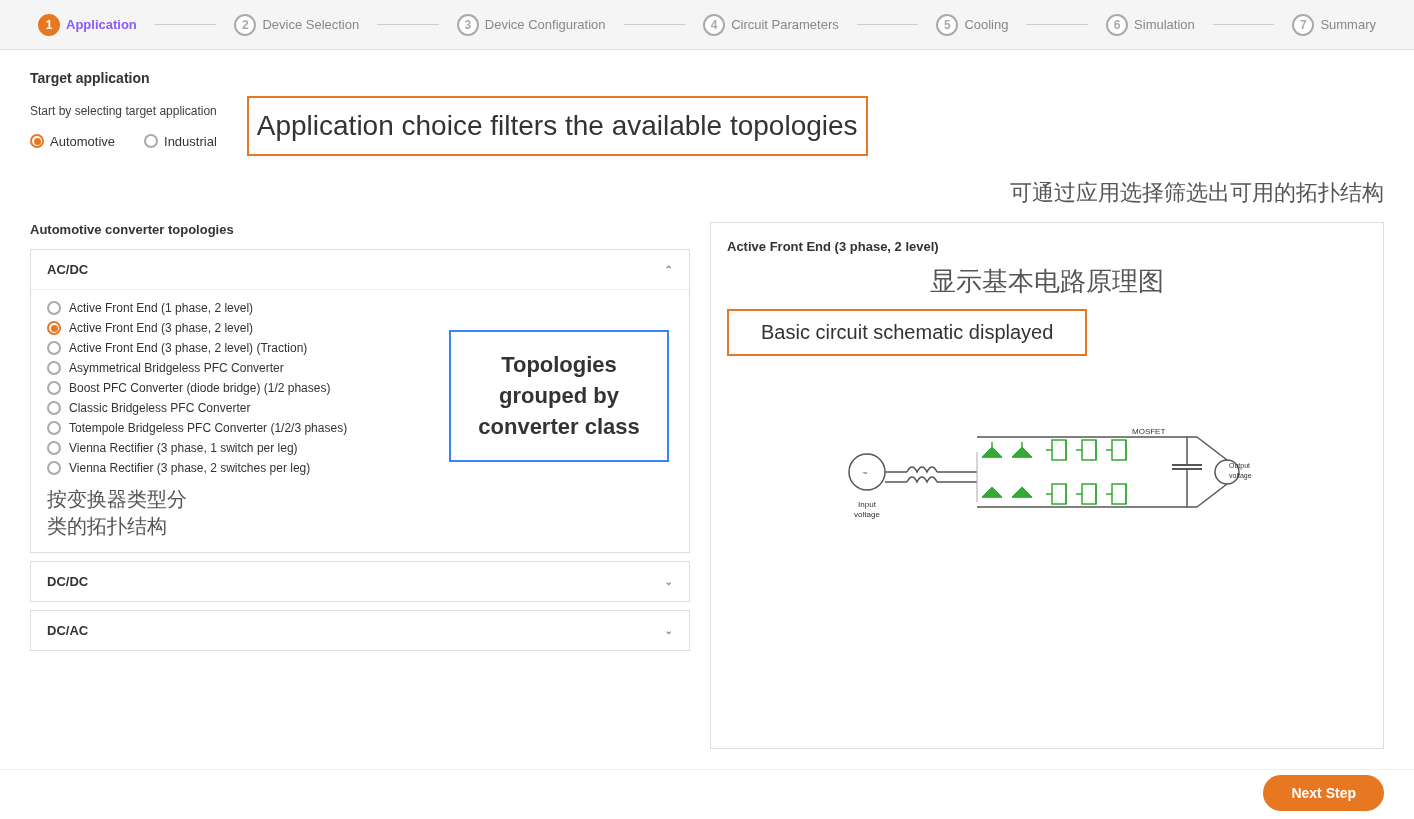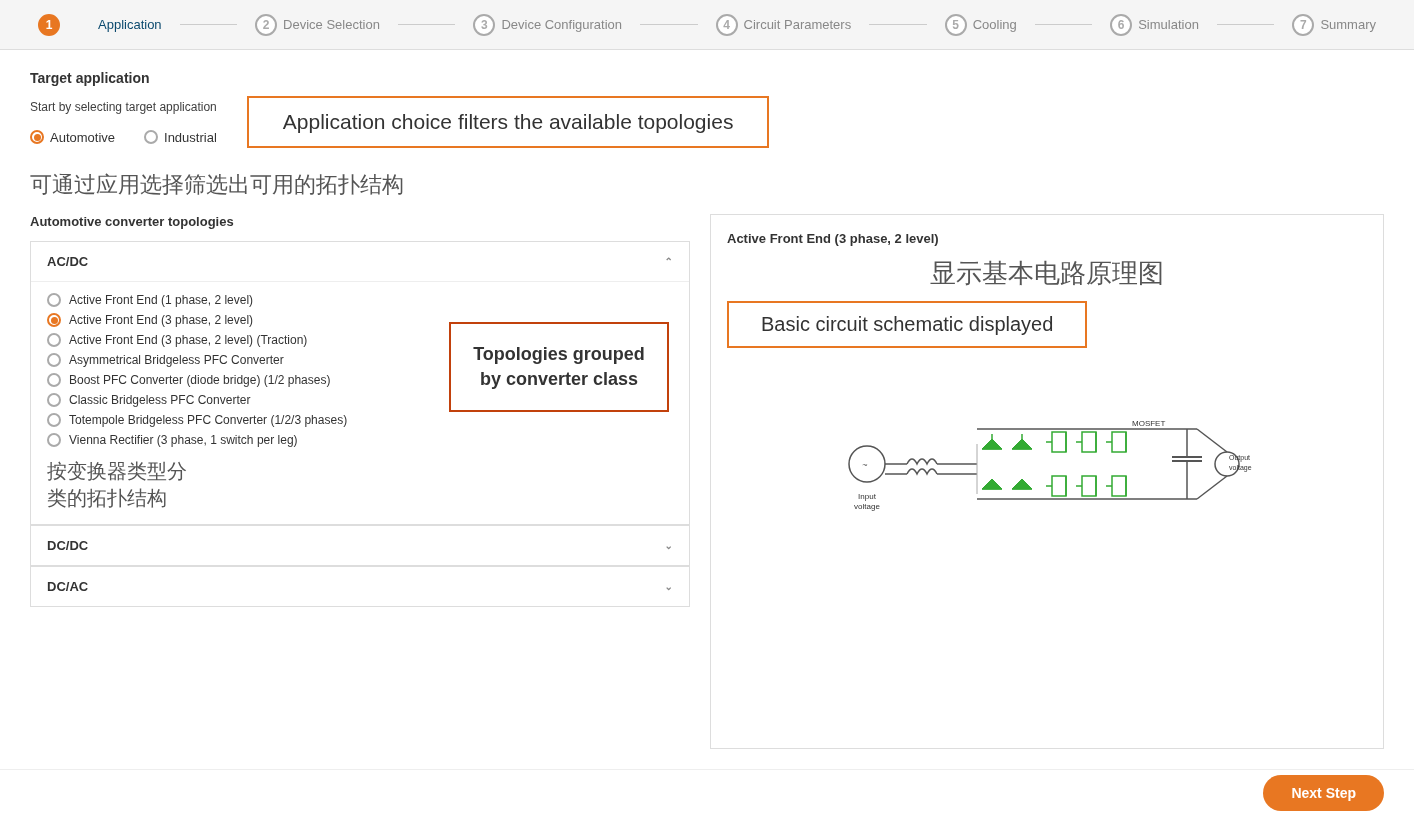--- a/index.html
+++ b/index.html
@@ -32,62 +32,62 @@
       color: #aaa;
       background: #fff;
       flex-shrink: 0;
     }
     .step.active .step-number {
       background: #e87722;
       border-color: #e87722;
       color: #fff;
     }
     .step-label { font-size: 13px; color: #888; }
-    .step.active .step-label { color: #0c4a6e; font-weight: 400; margin-left: 32px; }
+    .step.active .step-label { color: #8b5cf6; font-weight: 700; }
     .step-divider { flex: 1; height: 1px; background: #ccc; min-width: 10px; }
 
     
     .main {
       display: flex;
       flex-direction: column;
       padding: 20px 30px;
       height: calc(819px - 50px - 50px);
       overflow: hidden;
     }
 
     
     .target-app-section { margin-bottom: 16px; }
     .section-title { font-weight: 700; font-size: 14px; margin-bottom: 10px; }
     .section-subtitle { font-size: 12px; color: #404040; margin-bottom: 8px; }
 
     .annotation-box-main {
       border: 2px solid #e87722;
-      padding: 12px 34px;
+      padding: 12px 8px;
       display: inline-block;
-      font-size: 21px;
+      font-size: 28px;
       font-weight: 400;
       color: #333;
       margin-left: 10px;
     }
 
     .radio-group { display: flex; gap: 20px; margin-top: 16px; justify-content: space-between; }
     .radio-item { display: flex; align-items: center; gap: 6px; font-size: 13px; cursor: pointer; }
     .radio-circle {
       width: 14px; height: 14px;
       border-radius: 50%;
       border: 2px solid #aaa;
       display: flex; align-items: center; justify-content: center;
       flex-shrink: 0;
     }
     .radio-circle.selected { border-color: #e87722; }
     .radio-inner { width: 7px; height: 7px; border-radius: 50%; background: #e87722; }
 
     
     .chinese-annotation {
-      text-align: left;
+      text-align: right;
       font-size: 22px;
       color: #555;
       margin: 6px 0 14px 0;
     }
 
     
     .content-row {
       display: flex;
       gap: 20px;
       flex: 1;
@@ -105,20 +105,21 @@
       border: 1px solid #ddd;
       padding: 16px;
       position: relative;
     }
 
     .panel-heading { font-weight: 700; font-size: 13px; margin-bottom: 12px; }
 
     
     .topology-group {
       border: 1px solid #ddd;
+      margin-bottom: 8px;
     }
     .topology-group-header {
       display: flex;
       justify-content: space-between;
       align-items: center;
       padding: 12px 16px;
       font-weight: 600;
       font-size: 13px;
       cursor: pointer;
       background: #fff;
@@ -135,24 +136,24 @@
       padding: 3px 0;
       font-size: 12px;
       cursor: pointer;
     }
 
     
     .topology-annotation {
       position: absolute;
       right: 20px;
       top: 40px;
-      border: 2px solid #c2410c;
+      border: 2px solid #3b82f6;
       background: #fff;
       padding: 18px 20px;
-      font-size: 18px;
+      font-size: 22px;
       font-weight: 600;
       text-align: center;
       width: 220px;
       line-height: 1.4;
     }
 
     
     .topology-chinese {
       font-size: 20px;
       color: #555;
@@ -313,20 +314,24 @@
             <span>Classic Bridgeless PFC Converter</span>
           </div>
           <div class="topology-item">
             <div class="radio-circle"></div>
             <span>Totempole Bridgeless PFC Converter (1/2/3 phases)</span>
           </div>
           <div class="topology-item">
             <div class="radio-circle"></div>
             <span>Vienna Rectifier (3 phase, 1 switch per leg)</span>
           </div>
+          <div class="topology-item">
+            <div class="radio-circle"></div>
+            <span>Vienna Rectifier (3 phase, 2 switches per leg)</span>
+          </div>
 
           <div class="topology-annotation">
             <span>Topologies grouped by converter class</span>
           </div>
           <div class="topology-chinese">按变换器类型分<br>类的拓扑结构</div>
         </div>
       </div>
 
       <div class="topology-group">
         <div class="topology-group-header">

